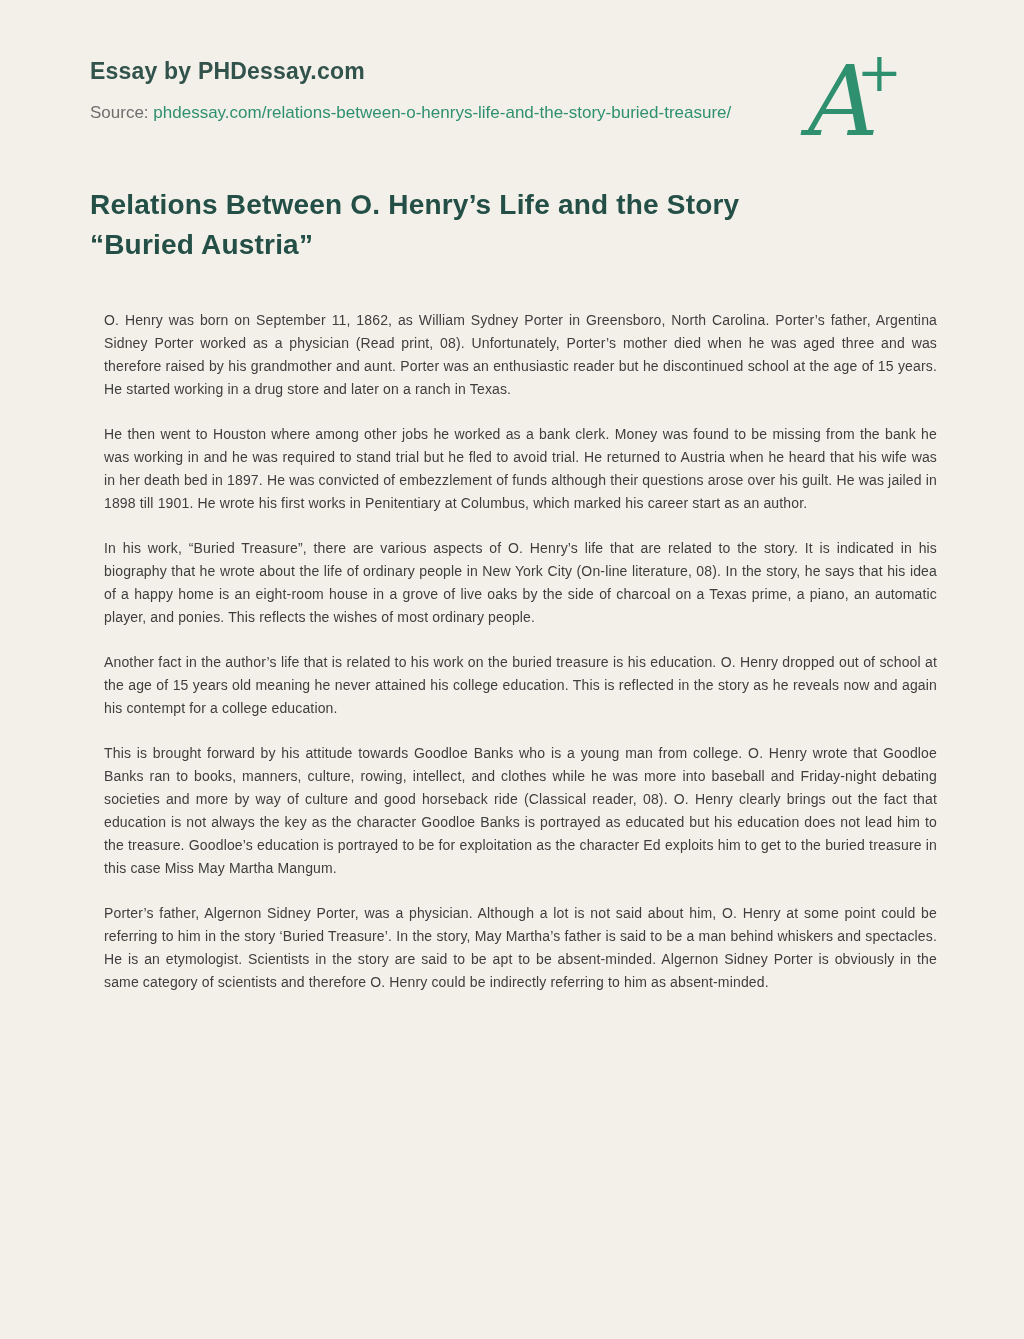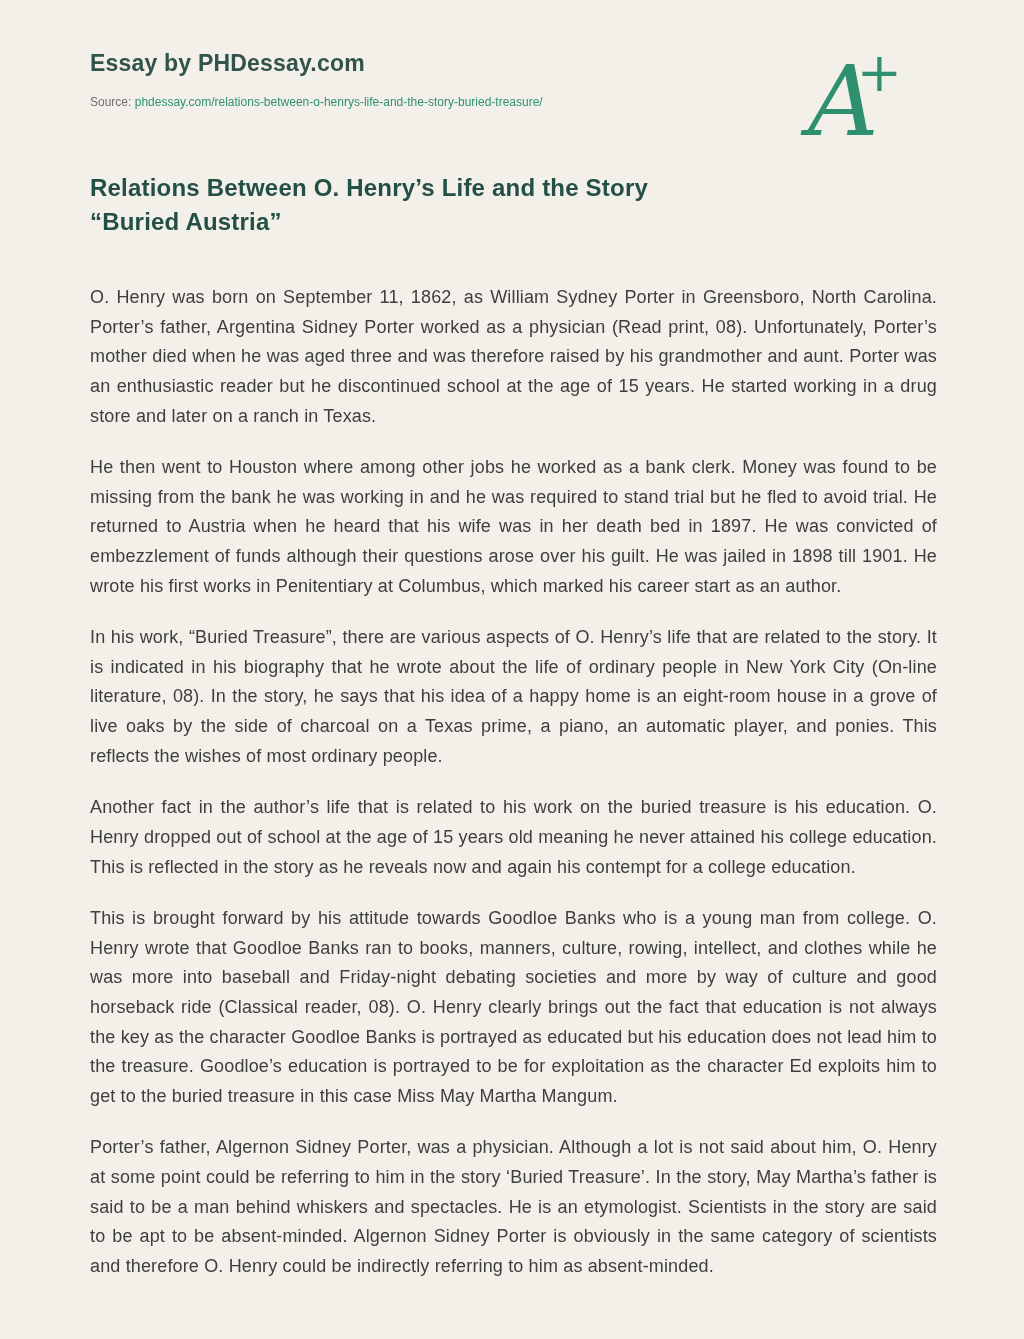--- a/index.html
+++ b/index.html
@@ -13,32 +13,32 @@
     height: 1339px;
     margin: 0 auto;
     background: #f3f0e9;
     overflow: hidden;
     font-family: "Liberation Sans", sans-serif;
   }
   .content {
     position: absolute;
     left: 90px;
     right: 87px;
-    top: 0;
+    top: 8px;
   }
   .header-title {
     margin-top: 50px;
     font-size: 23px;
     font-weight: 700;
     color: #31534c;
     letter-spacing: 0.2px;
   }
   .source-line {
     margin-top: 18px;
-    font-size: 12px;
+    font-size: 17px;
     color: #6e6e6e;
   }
   .source-link {
     color: #2f9070;
     text-decoration: none;
     cursor: pointer;
   }
   .logo {
     position: absolute;
     top: 52px;
@@ -55,32 +55,32 @@
   }
   .logo .logo-plus {
     font-size: 54px;
     font-weight: 400;
     position: relative;
     top: -44px;
     left: -22px;
   }
   .essay-title {
     margin-top: 62px;
-    font-size: 24px;
+    font-size: 28px;
     font-weight: 700;
     color: #234f47;
     line-height: 1.42;
     letter-spacing: 0.2px;
   }
   .essay-body {
     margin-top: 44px;
   }
   .essay-body p {
-    margin: 0 0 22px 0;
-    font-size: 18px;
+    margin: 0 0 22px 14px;
+    font-size: 14px;
     line-height: 1.645;
     color: #3e3e3e;
     text-align: justify;
     letter-spacing: 0.15px;
   }
 </style>
 </head>
 <body>
 
 <div class="page">

